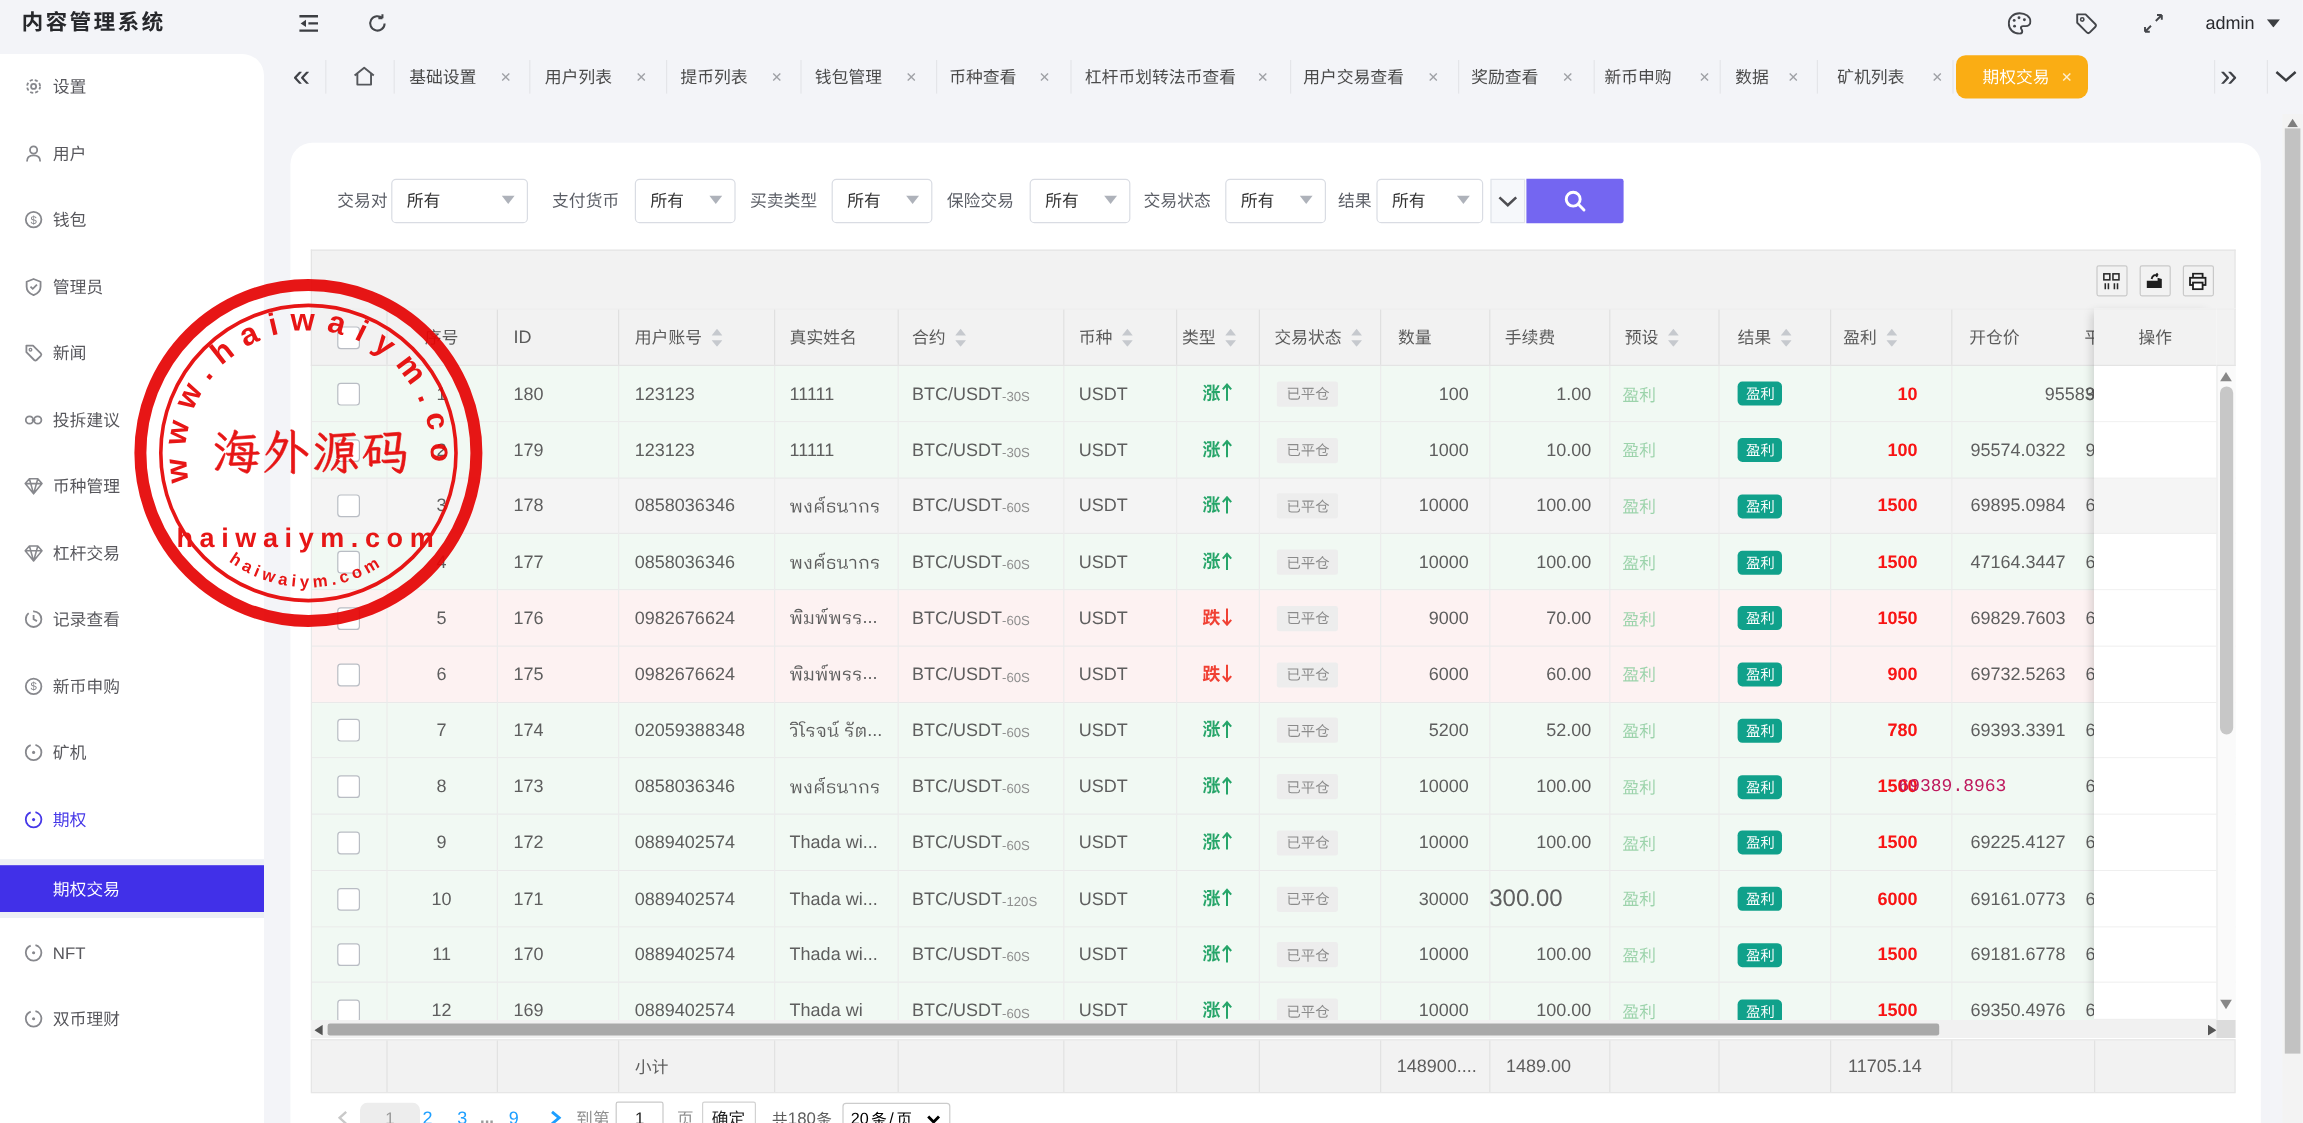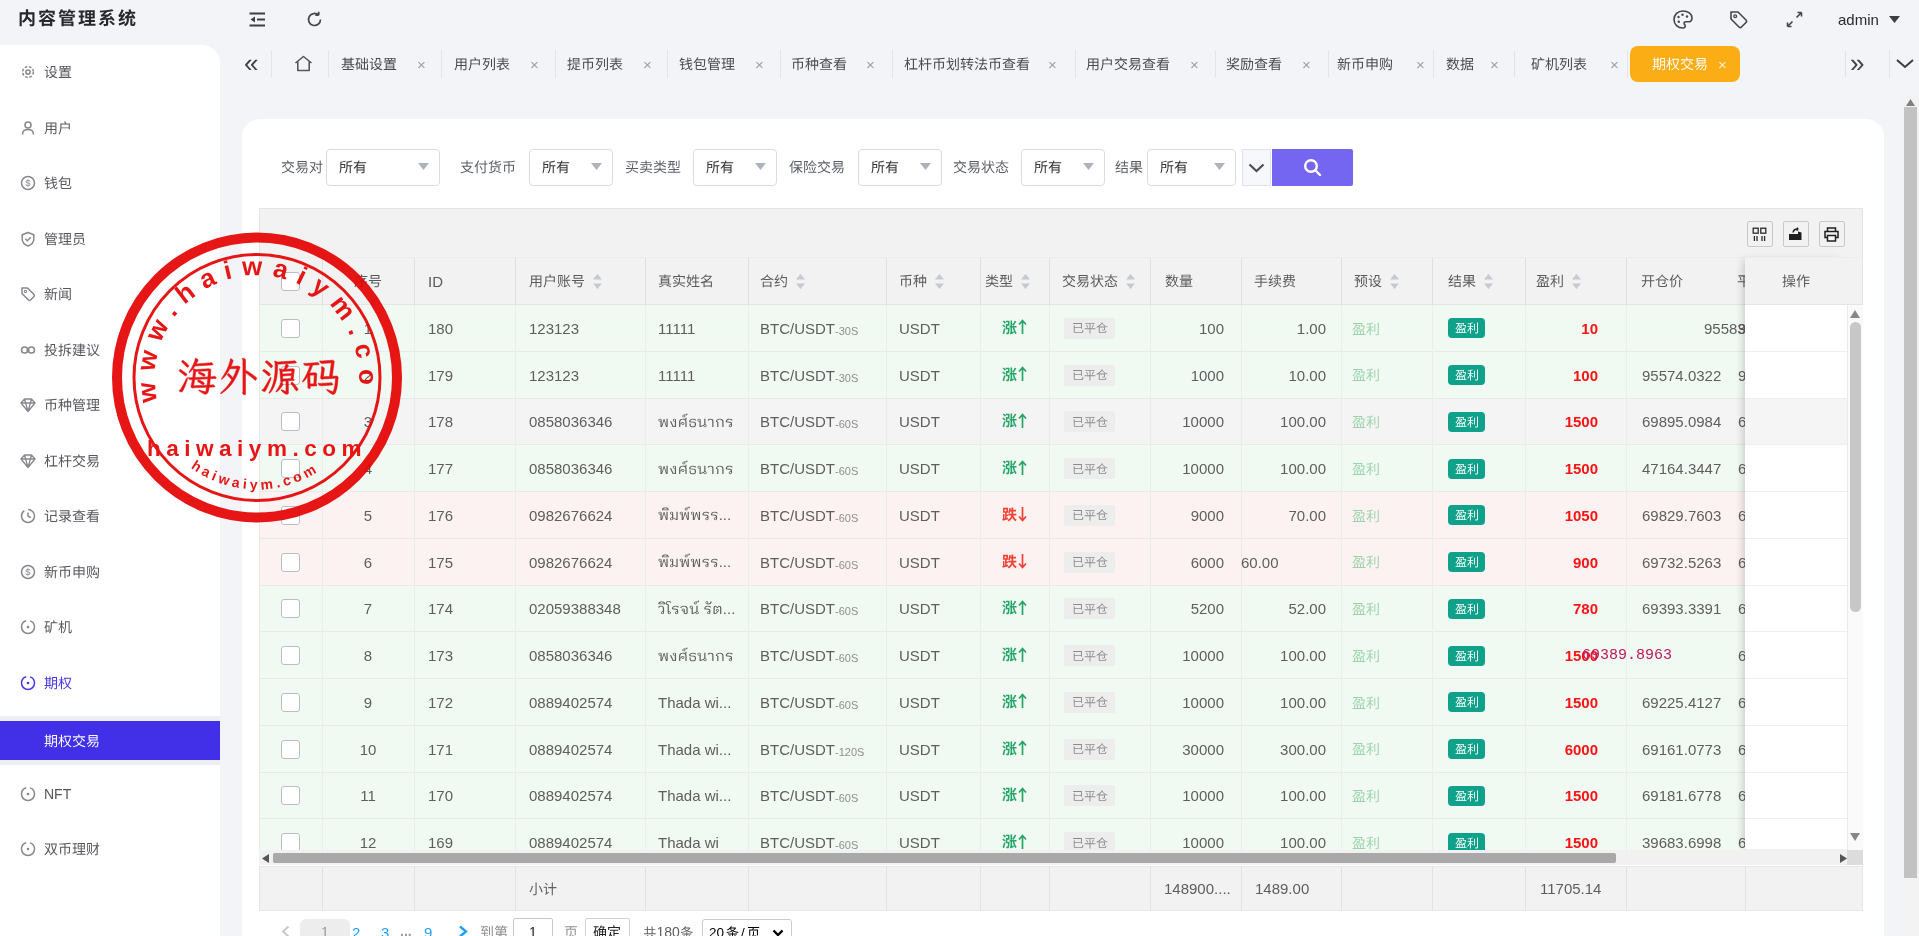--- a/index.html
+++ b/index.html
@@ -1194,21 +1194,21 @@
     <div class="a" style="left:1064px;top:551.6px;width:51px;height:21px;background:#ededed;border-radius:2px;display:flex;align-items:center;justify-content:center">
       <svg width="36.0" height="12" viewBox="0 -870 3000 1000" class="tr">
         <g fill="#8b8b8b">
           <use href="#r5df2" x="0"></use>
           <use href="#r5e73" x="1000"></use>
           <use href="#r4ed3" x="2000"></use>
         </g>
       </svg>
     </div>
     <div class="a lt" style="left:1150px;top:552.6px;width:74px;text-align:right;font-size:15px;color:#5e5e5e;height:19px;line-height:19px">6000</div>
-    <div class="a lt" style="left:1241px;top:552.6px;width:85px;font-size:15px;color:#5e5e5e;height:19px;line-height:19px">60.00</div>
+    <div class="a lt" style="left:1241px;top:552.6px;width:85px;text-align:right;font-size:15px;color:#5e5e5e;height:19px;line-height:19px">60.00</div>
     <div class="a" style="left:1352.0px;top:555.3px">
       <svg width="28.0" height="14" viewBox="0 -870 2000 1000" class="tr">
         <g fill="#9cd3ab">
           <use href="#r76c8" x="0"></use>
           <use href="#r5229" x="1000"></use>
         </g>
       </svg>
     </div>
     <div class="a" style="left:1448px;top:552.1px;width:37px;height:20px;background:#10a18b;border-radius:4px;display:flex;align-items:center;justify-content:center">
       <svg width="24.0" height="12" viewBox="0 -870 2000 1000" class="tr">
@@ -1412,21 +1412,21 @@
     <div class="a" style="left:1064px;top:738.6px;width:51px;height:21px;background:#ededed;border-radius:2px;display:flex;align-items:center;justify-content:center">
       <svg width="36.0" height="12" viewBox="0 -870 3000 1000" class="tr">
         <g fill="#8b8b8b">
           <use href="#r5df2" x="0"></use>
           <use href="#r5e73" x="1000"></use>
           <use href="#r4ed3" x="2000"></use>
         </g>
       </svg>
     </div>
     <div class="a lt" style="left:1150px;top:739.6px;width:74px;text-align:right;font-size:15px;color:#5e5e5e;height:19px;line-height:19px">30000</div>
-    <div class="a lt" style="left:1241px;top:739.6px;width:85px;text-align:right;font-size:15px;color:#5e5e5e;height:19px;line-height:19px">300.00</div>
+    <div class="a lt" style="left:1241px;top:739.6px;width:85px;text-align:left;font-size:20px;color:#5e5e5e;height:19px;line-height:19px">300.00</div>
     <div class="a" style="left:1352.0px;top:742.3px">
       <svg width="28.0" height="14" viewBox="0 -870 2000 1000" class="tr">
         <g fill="#9cd3ab">
           <use href="#r76c8" x="0"></use>
           <use href="#r5229" x="1000"></use>
         </g>
       </svg>
     </div>
     <div class="a" style="left:1448px;top:739.1px;width:37px;height:20px;background:#10a18b;border-radius:4px;display:flex;align-items:center;justify-content:center">
       <svg width="24.0" height="12" viewBox="0 -870 2000 1000" class="tr">
@@ -1524,21 +1524,21 @@
     </div>
     <div class="a" style="left:1448px;top:832.6px;width:37px;height:20px;background:#10a18b;border-radius:4px;display:flex;align-items:center;justify-content:center">
       <svg width="24.0" height="12" viewBox="0 -870 2000 1000" class="tr">
         <g fill="#ffffff">
           <use href="#r76c8" x="0"></use>
           <use href="#r5229" x="1000"></use>
         </g>
       </svg>
     </div>
     <div class="a lt" style="left:1525px;top:833.1px;width:73px;text-align:right;font-size:15px;font-weight:bold;color:#f81414;height:19px;line-height:19px">1500</div>
-    <div class="a lt" style="left:1642.0px;top:833.1px;font-size:15px;color:#5e5e5e;height:19px;line-height:19px;">39683.6998</div>
+    <div class="a lt" style="left:1642.0px;top:833.1px;font-size:15px;color:#5e5e5e;height:19px;line-height:19px;">69350.4976</div>
     <div class="a" style="left:1738px;top:833.1px;width:7px;height:19px;overflow:hidden;font-family:'Liberation Sans';font-size:15px;color:#5e5e5e;line-height:19px">6</div>
   </div>
 <div class="a" style="left:259px;top:305px;width:1px;height:545px;background:#e8e8e8"></div>
 <div class="a" style="left:1745px;top:257px;width:102px;height:593px;background:#fff;box-shadow:-5px 0 8px -3px rgba(0,0,0,0.18)"></div>
 <div class="a" style="left:1745px;top:257px;width:102px;height:48px;background:#f2f2f2;border-bottom:1px solid #e4e4e4;border-top:1px solid #ededed;box-sizing:border-box"></div>
 <div class="a" style="left:1782.0px;top:274.1px">
     <svg width="28.0" height="14" viewBox="0 -870 2000 1000" class="tr">
       <g fill="#5a5a5a">
         <use href="#r64cd" x="0"></use>
         <use href="#r4f5c" x="1000"></use>

